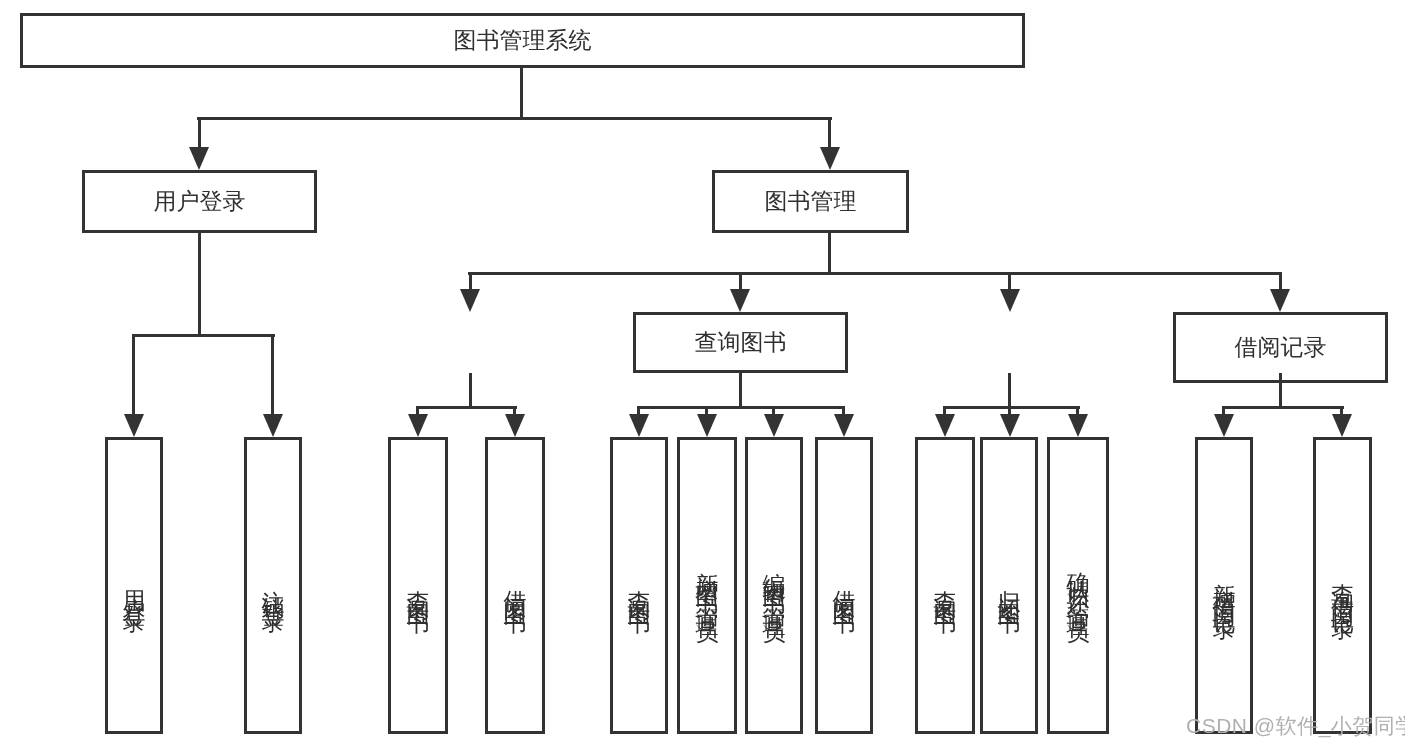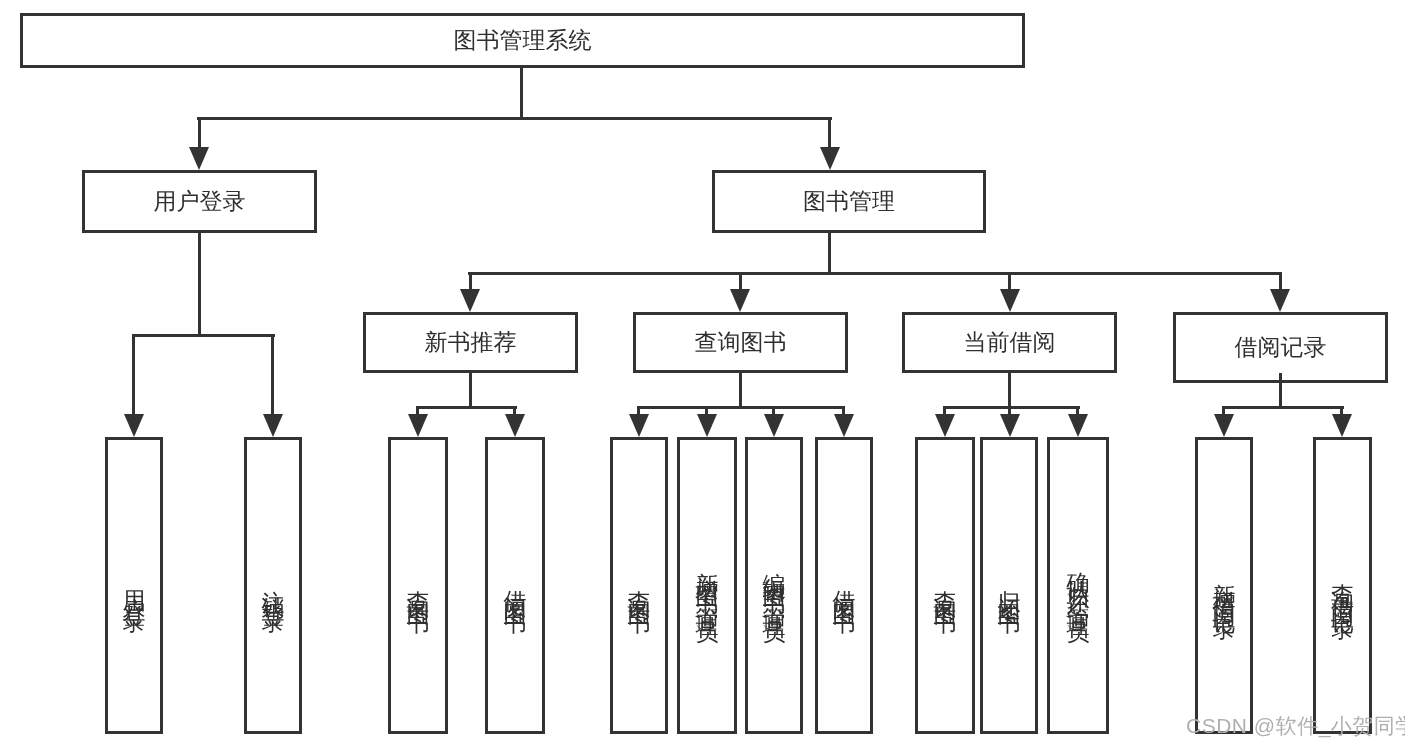--- a/index.html
+++ b/index.html
@@ -61,43 +61,41 @@
   <div class="box" style="left:20px;top:13px;width:1005px;height:55px;">图书管理系统</div>
 
   <div class="v" style="left:520px;top:68px;height:52px;"></div>
   <div class="h" style="left:197px;top:117px;width:635px;"></div>
   <div class="v" style="left:198px;top:117px;height:33px;"></div>
   <div class="v" style="left:828px;top:117px;height:33px;"></div>
   <div class="a" style="left:189px;top:147px;"></div>
   <div class="a" style="left:820px;top:147px;"></div>
 
   <div class="box" style="left:82px;top:170px;width:235px;height:63px;">用户登录</div>
-  <div class="box" style="left:712px;top:170px;width:274px;height:63px;">图书管理</div>
+  <div class="box" style="left:712px;top:170px;width:197px;height:63px;">图书管理</div>
 
   <div class="v" style="left:198px;top:233px;height:103px;"></div>
   <div class="h" style="left:132px;top:334px;width:143px;"></div>
   <div class="v" style="left:132px;top:334px;height:84px;"></div>
   <div class="v" style="left:271px;top:334px;height:84px;"></div>
   <div class="a" style="left:124px;top:414px;"></div>
   <div class="a" style="left:263px;top:414px;"></div>
 
   <div class="v" style="left:828px;top:233px;height:41px;"></div>
   <div class="h" style="left:468px;top:272px;width:814px;"></div>
   <div class="v" style="left:469px;top:272px;height:19px;"></div>
   <div class="v" style="left:739px;top:272px;height:19px;"></div>
   <div class="v" style="left:1008px;top:272px;height:19px;"></div>
   <div class="v" style="left:1279px;top:272px;height:19px;"></div>
   <div class="a" style="left:460px;top:289px;"></div>
   <div class="a" style="left:730px;top:289px;"></div>
   <div class="a" style="left:1000px;top:289px;"></div>
   <div class="a" style="left:1270px;top:289px;"></div>
 
-  <div class="box" style="left:363px;top:312px;width:215px;height:61px;">新书推荐</div>
   <div class="box" style="left:633px;top:312px;width:215px;height:61px;">查询图书</div>
-  <div class="box" style="left:902px;top:312px;width:215px;height:61px;">当前借阅</div>
   <div class="box" style="left:1173px;top:312px;width:215px;height:71px;">借阅记录</div>
 
   <div class="v" style="left:469px;top:373px;height:35px;"></div>
   <div class="h" style="left:416px;top:406px;width:101px;"></div>
   <div class="v" style="left:416px;top:406px;height:14px;"></div>
   <div class="v" style="left:513px;top:406px;height:14px;"></div>
   <div class="a" style="left:408px;top:414px;"></div>
   <div class="a" style="left:505px;top:414px;"></div>
 
   <div class="v" style="left:739px;top:373px;height:35px;"></div>

